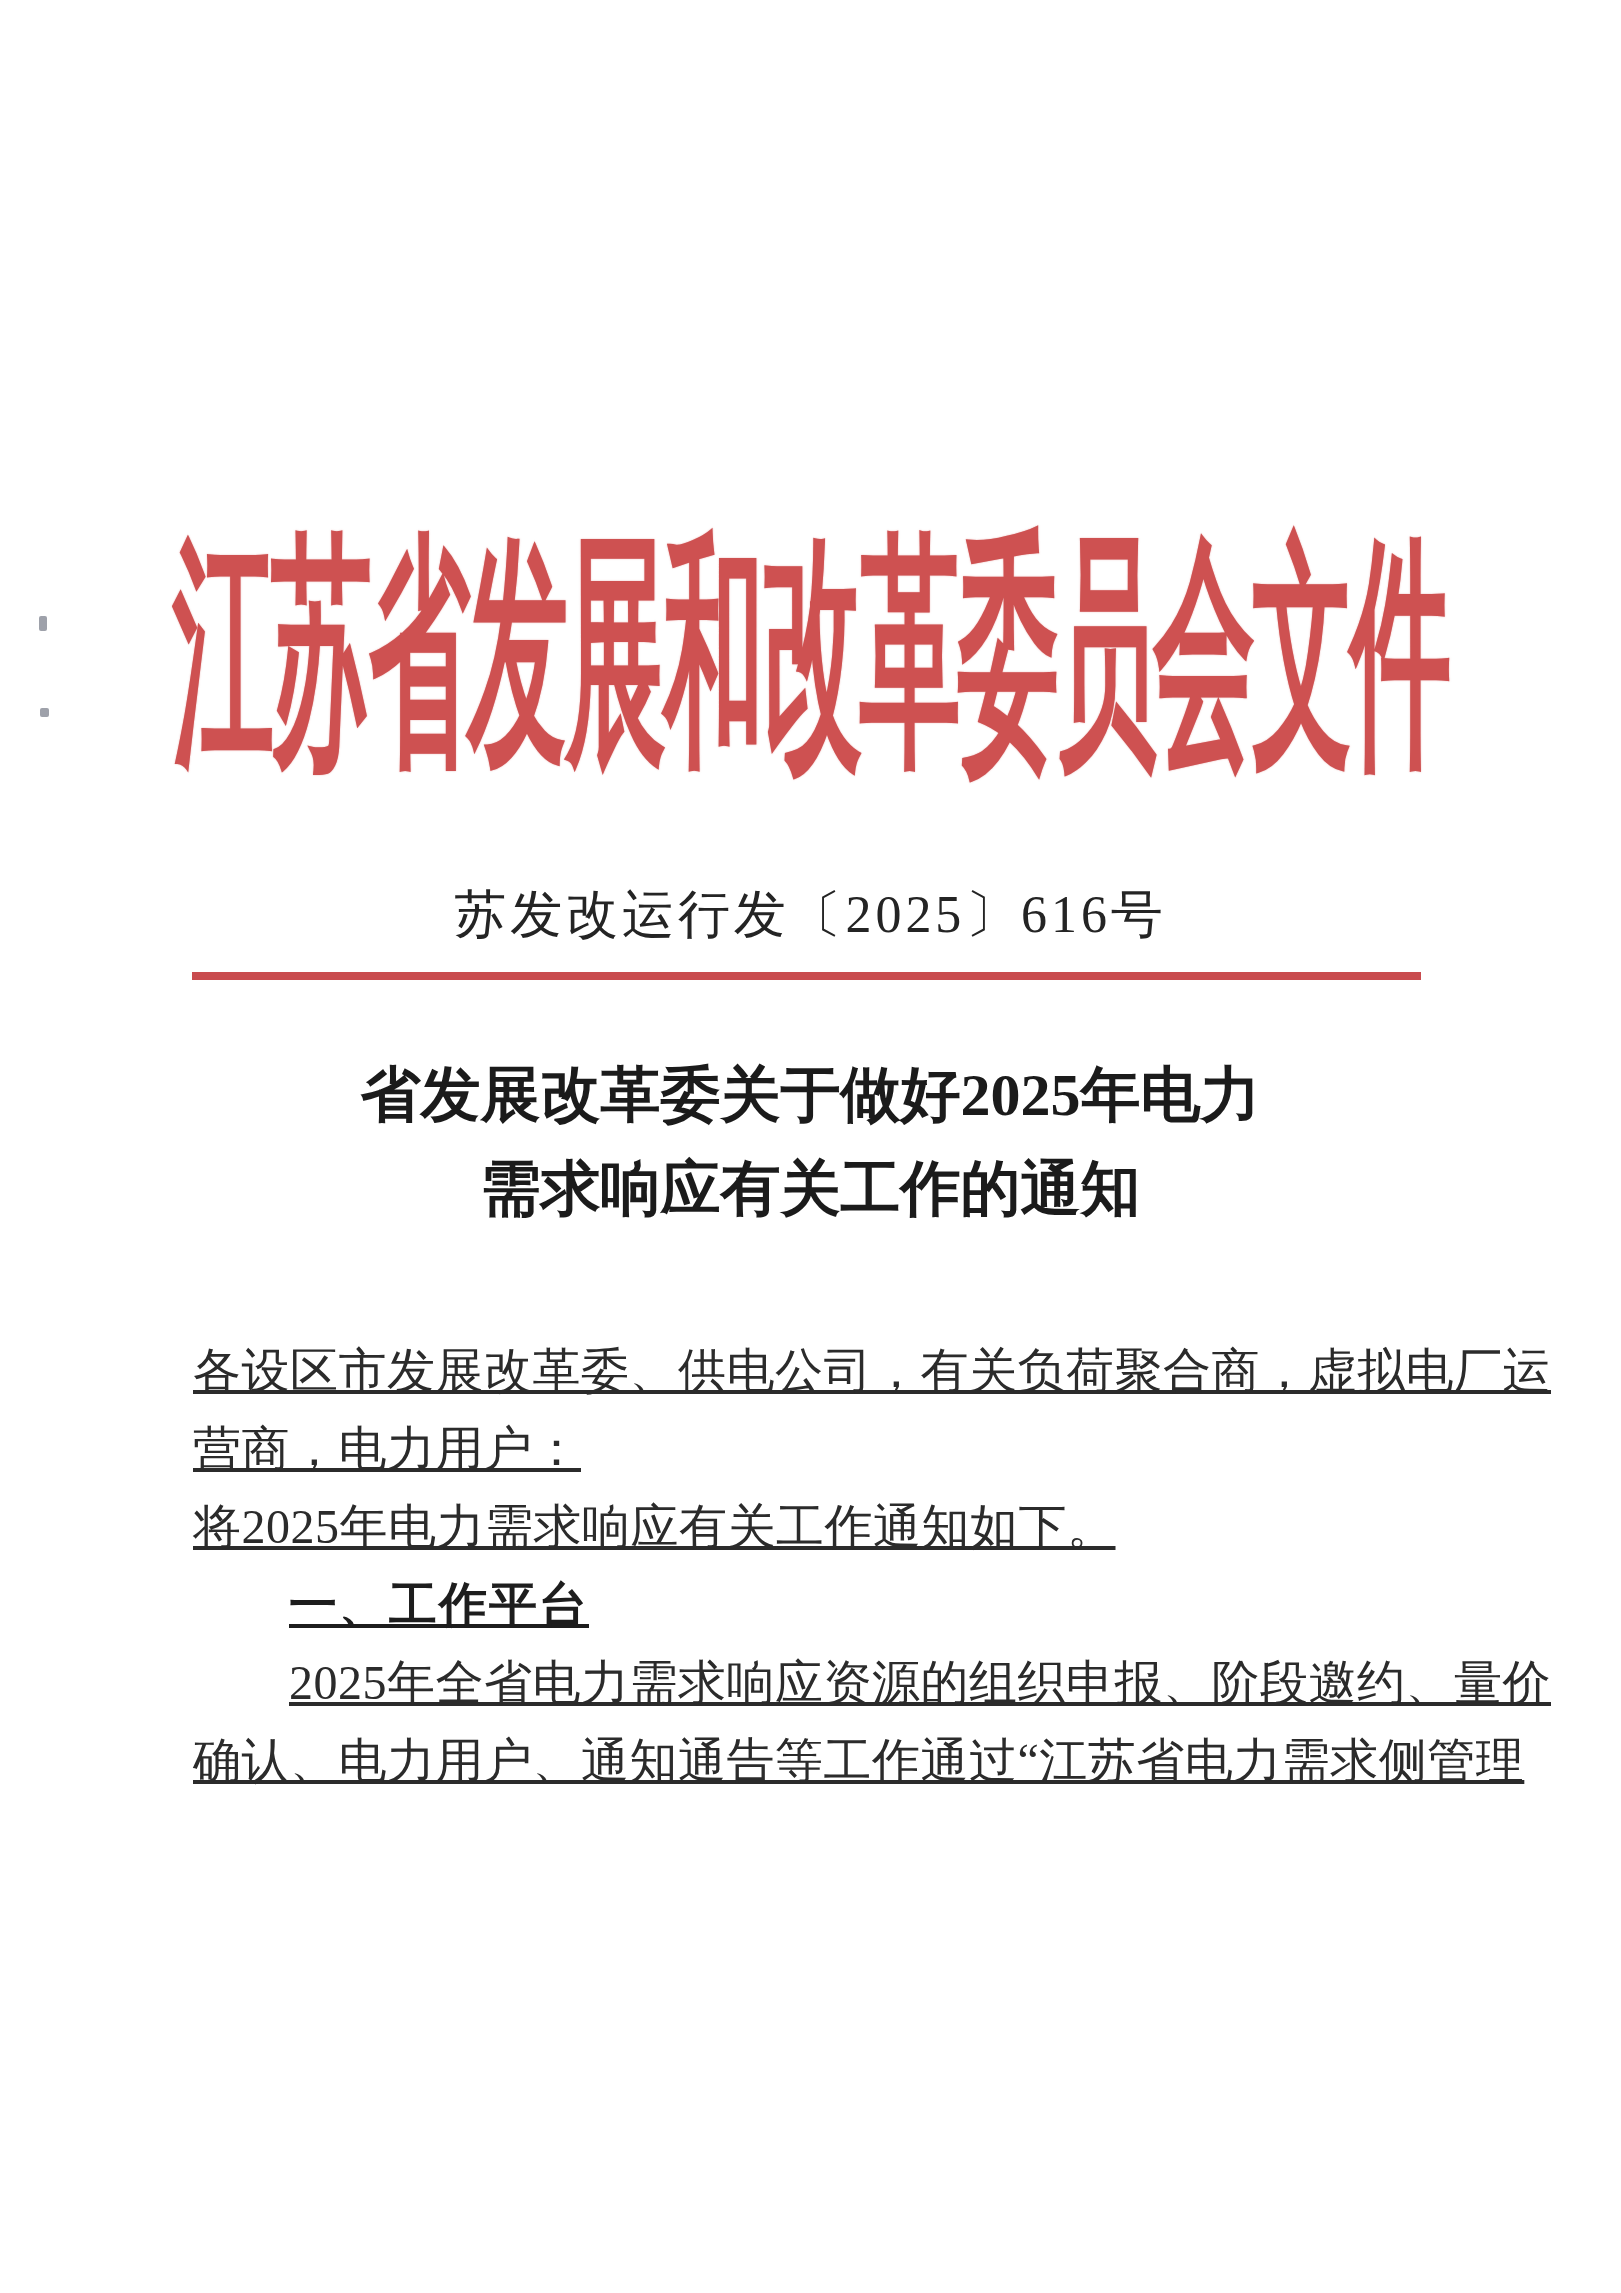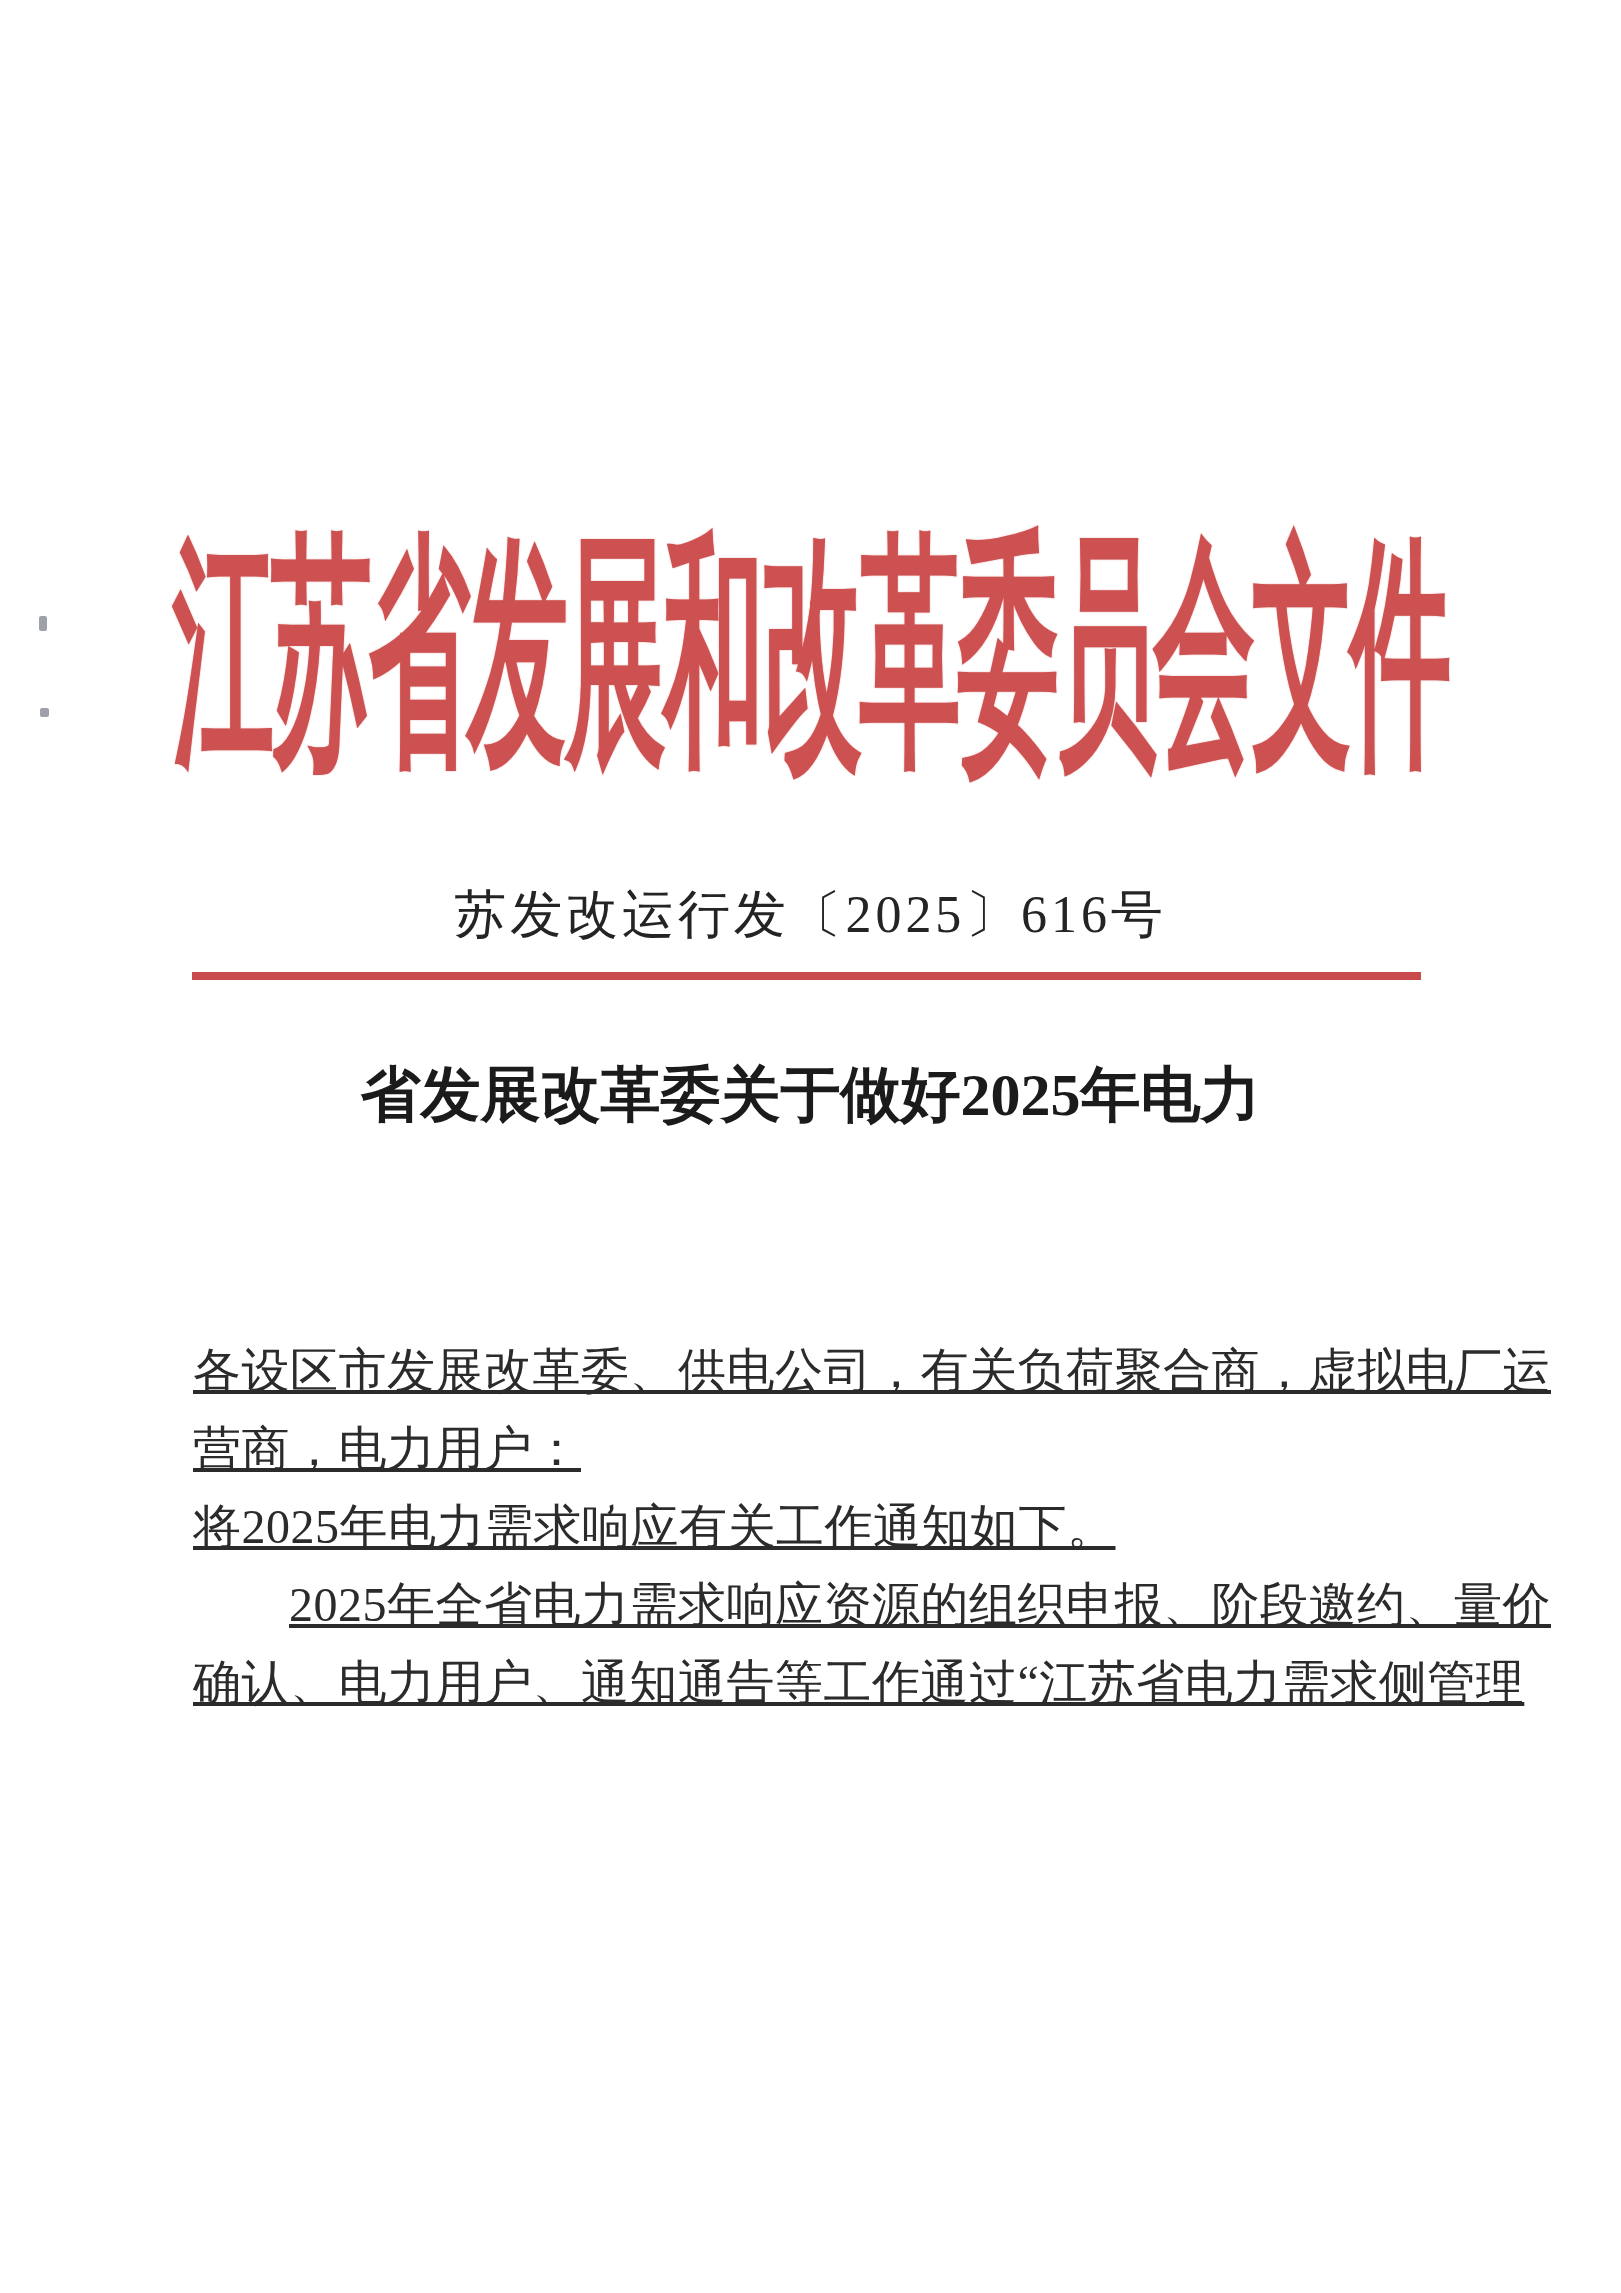--- a/index.html
+++ b/index.html
@@ -135,26 +135,28 @@
   <div class="agency-header">
     <span class="banner-text">江苏省发展和改革委员会文件</span>
   </div>
 
   <div class="doc-number">苏发改运行发〔2025〕616号</div>
 
   <div class="red-rule"></div>
 
   <div class="doc-title">
     <div>省发展改革委关于做好2025年电力</div>
+    <div>需求响应有关工作的通知</div>
   </div>
 
   <div class="body-text">
     <div class="body-line">各设区市发展改革委、供电公司，有关负荷聚合商，虚拟电厂运</div>
     <div class="body-line">营商，电力用户：</div>
     <div class="body-line">将2025年电力需求响应有关工作通知如下。</div>
+    <div class="body-line indent heading">一、工作平台</div>
     <div class="body-line indent">2025年全省电力需求响应资源的组织申报、阶段邀约、量价</div>
     <div class="body-line">确认、电力用户、通知通告等工作通过“江苏省电力需求侧管理</div>
   </div>
 
   <div class="page-number">— 1 —</div>
 
 </div>
 
 
 </body></html>

